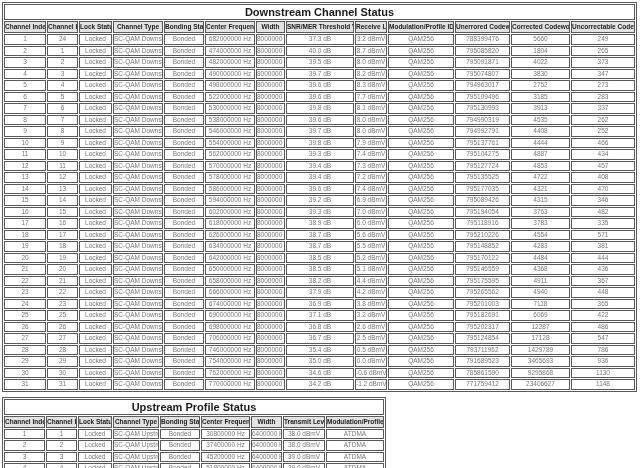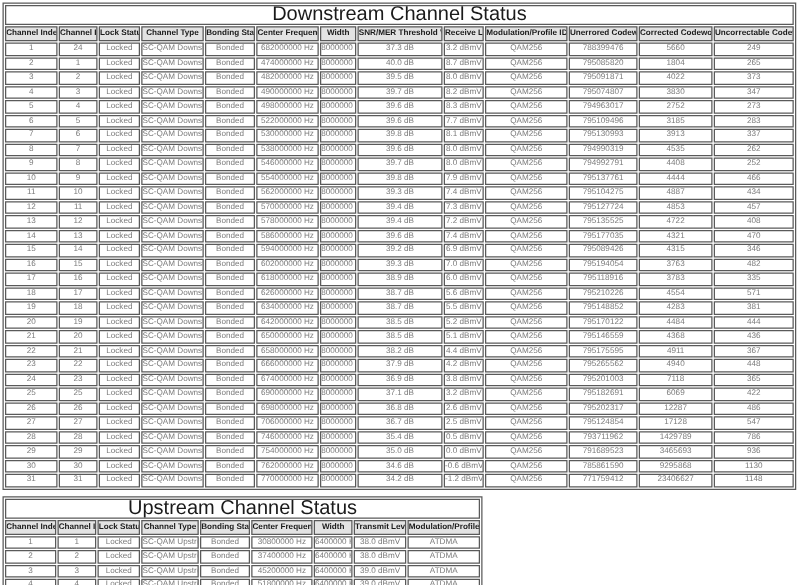--- a/index.html
+++ b/index.html
@@ -20,22 +20,22 @@
   }
   table.status-table th, table.status-table td {
     border: 1px solid #5a5a5a;
     overflow: hidden;
     white-space: nowrap;
     text-align: center;
     vertical-align: middle;
     padding: 0;
   }
   th.table-title {
-    font-size: 16px;
-    font-weight: normal;
+    font-size: 11px;
+    font-weight: bold;
     color: #1a1a1a;
     background: #ffffff;
     height: 14px;
     line-height: 14px;
   }
   th.col-header {
     font-size: 6.5px;
     font-weight: bold;
     color: #1a1a1a;
     background: #e3e3e3;
@@ -569,21 +569,21 @@
         <col style="width: 34px;">
         <col style="width: 46px;">
         <col style="width: 40px;">
         <col style="width: 49px;">
         <col style="width: 31px;">
         <col style="width: 42px;">
         <col style="width: 58px;">
       </colgroup>
     <thead>
       <tr>
-        <th class="table-title" colspan="9">Upstream Channel Status</th>
+        <th class="table-title" colspan="9">Upstream Profile Status</th>
       </tr>
       <tr>
           <th class="col-header">Channel Index</th>
           <th class="col-header">Channel ID</th>
           <th class="col-header">Lock Status</th>
           <th class="col-header">Channel Type</th>
           <th class="col-header">Bonding Status</th>
           <th class="col-header">Center Frequency</th>
           <th class="col-header">Width</th>
           <th class="col-header">Transmit Level</th>

